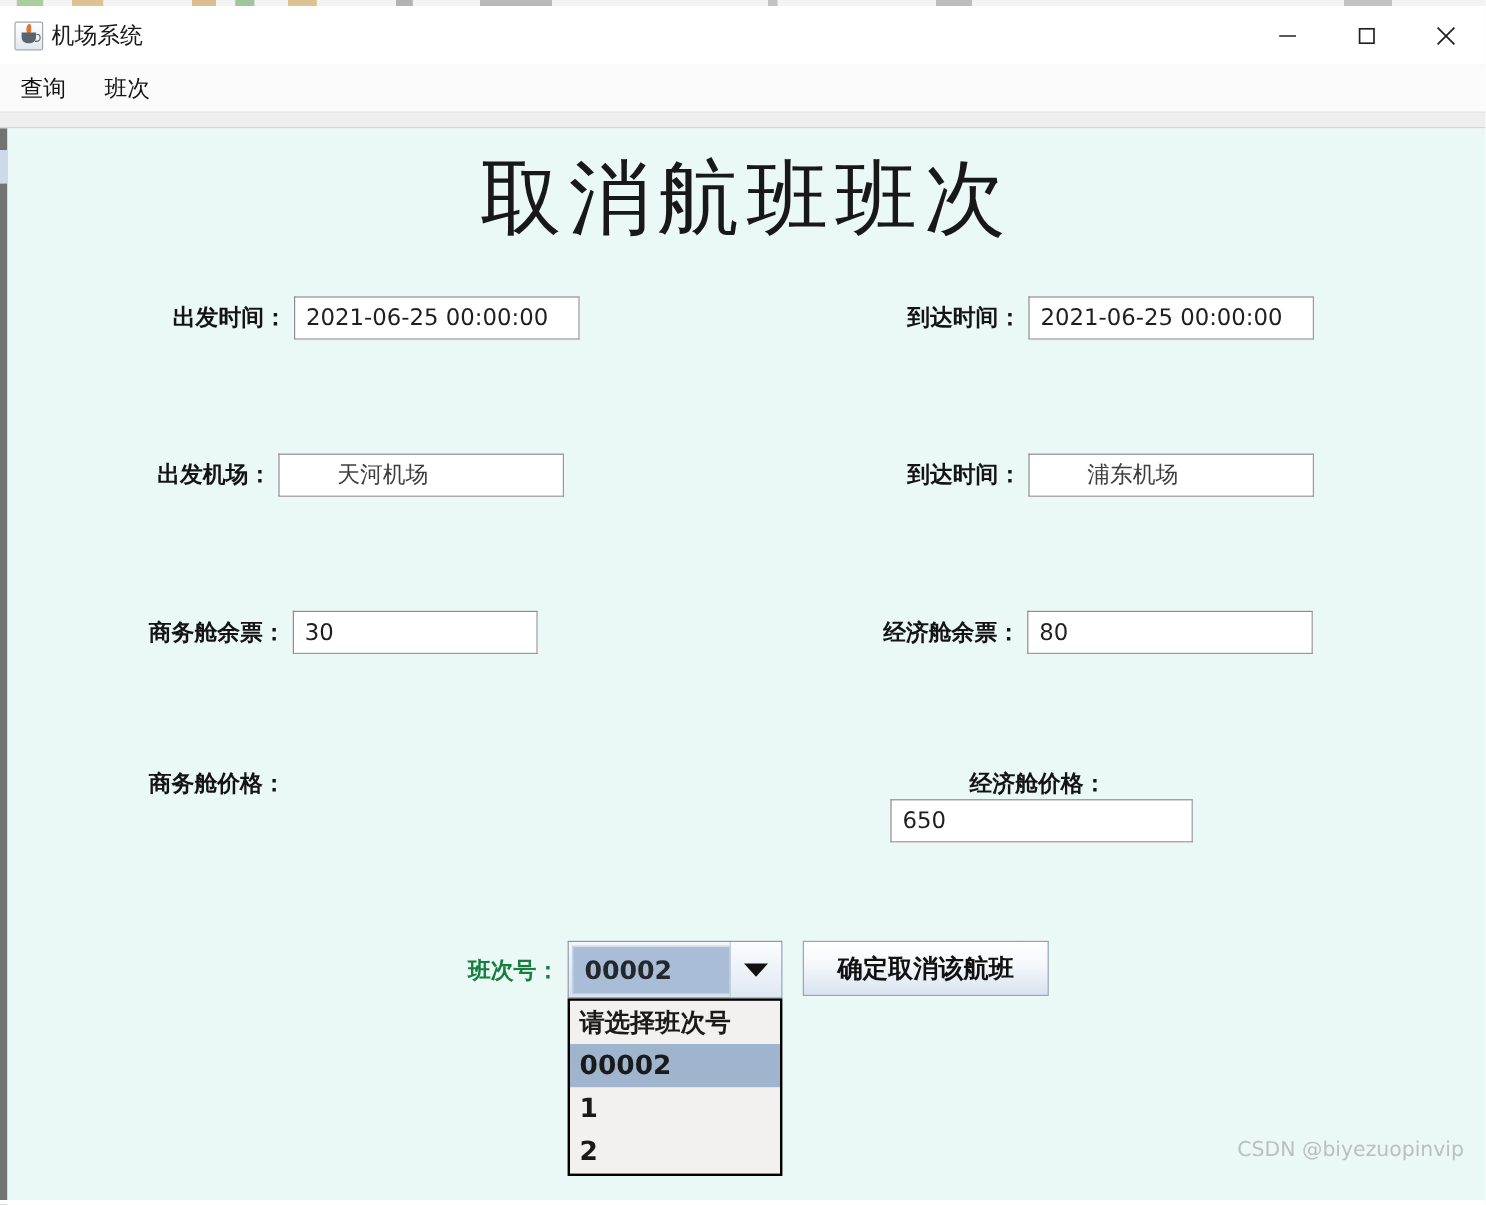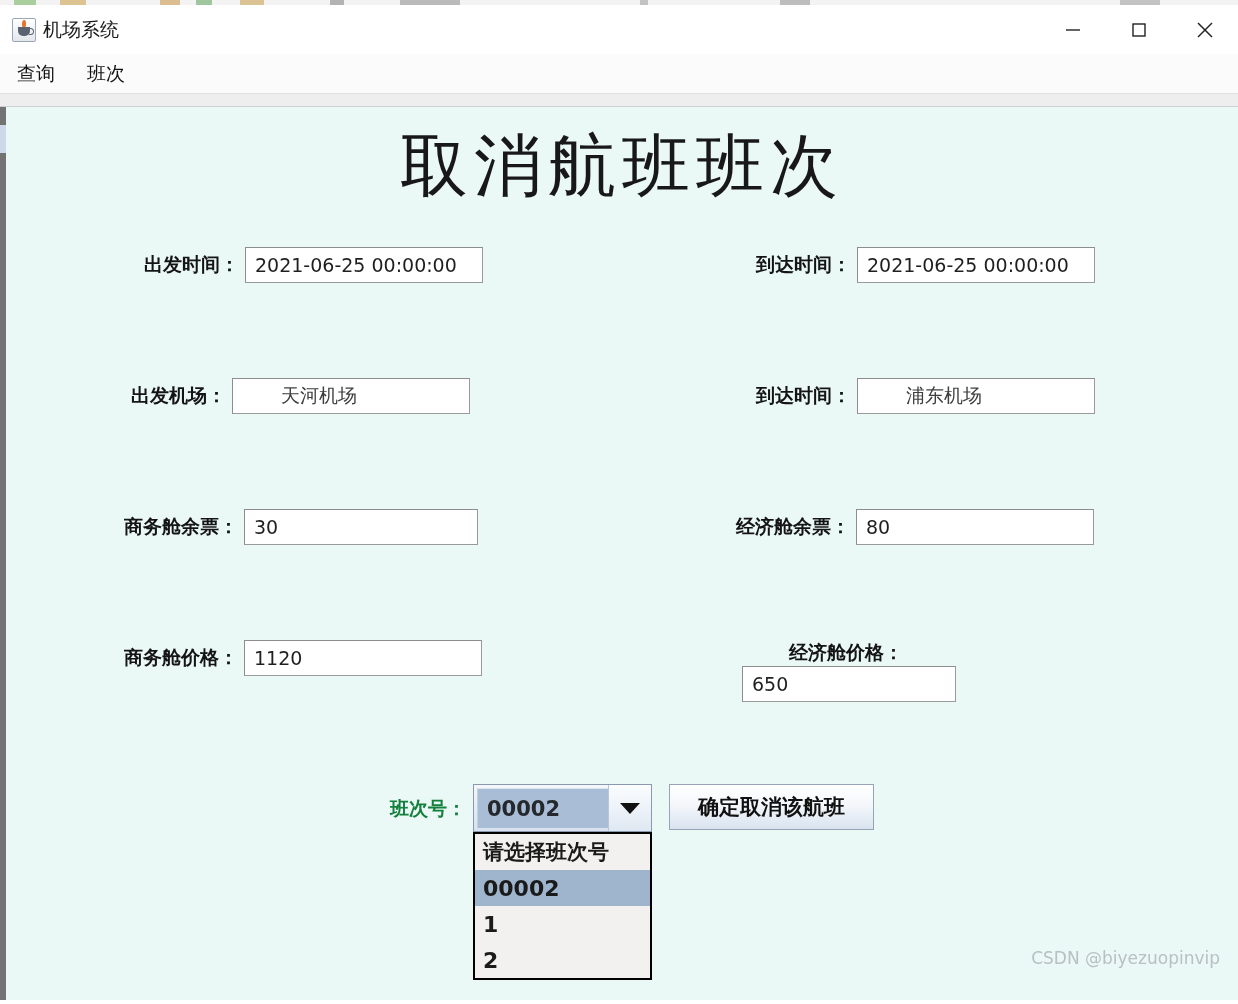--- a/index.html
+++ b/index.html
@@ -420,36 +420,35 @@
       </div>
       <div class="field" style="left:750px;">
         <span class="field-label">到达时间：</span>
         <span class="textbox cn" style="width:238px;margin-left:6px;">浦东机场</span>
       </div>
     </div>
 
     <div class="form-row" style="top:402px;">
       <div class="field" style="left:118px;">
         <span class="field-label">商务舱余票：</span>
-        <span class="textbox" style="width:234px;margin-left:6px;text-align:center;">30</span>
+        <span class="textbox" style="width:204px;margin-left:6px;text-align:center;">30</span>
       </div>
       <div class="field" style="left:730px;">
         <span class="field-label">经济舱余票：</span>
         <span class="textbox" style="width:238px;margin-left:6px;">80</span>
       </div>
     </div>
 
     <div class="form-row" style="top:533px;">
       <div class="field" style="left:118px;">
         <span class="field-label">商务舱价格：</span>
-        <span class="textbox" style="width:238px;margin-left:6px;">1120</span>
       </div>
       <div class="field" style="left:730px;flex-direction:column;">
         <span class="field-label">经济舱价格：</span>
-        <span class="textbox" style="width:214px;margin-left:6px;">650</span>
+        <span class="textbox" style="width:252px;margin-left:6px;">650</span>
       </div>
     </div>
 
     <div class="combo-row">
       <div class="combo-label">班次号：</div>
 
       <div class="combo">
         <div class="combo-value">00002</div>
         <div class="combo-arrow">
           <span class="tri"></span>

